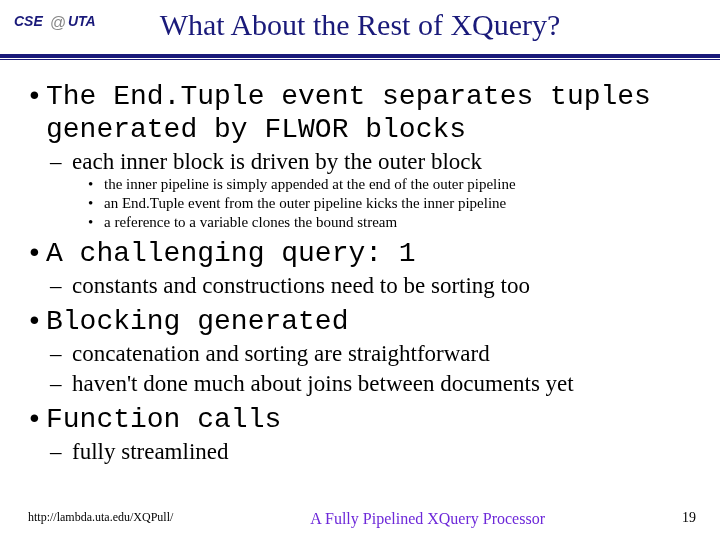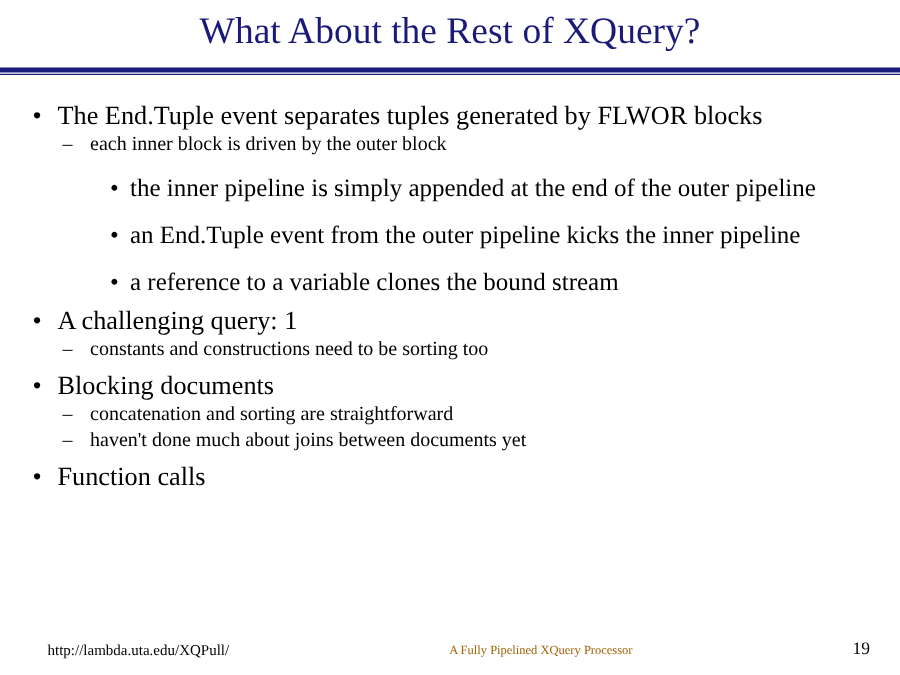--- a/index.html
+++ b/index.html
@@ -5,57 +5,65 @@
   * { margin: 0; padding: 0; box-sizing: border-box; }
   html, body { width: 720px; height: 540px; font-family: "Times New Roman", Times, serif; background: #fff; color: #000; }
   .slide { width: 720px; height: 540px; position: relative; padding: 0; }
   .header { position: relative; height: 56px; }
   .logo { position: absolute; left: 14px; top: 10px; }
   .title { text-align: center; font-size: 30px; color: #1a1a7a; padding-top: 8px; font-weight: normal; }
   .rule { position: absolute; left: 0; right: 0; top: 54px; height: 4px; background: #1a1a7a; }
   .rule2 { position: absolute; left: 0; right: 0; top: 59px; height: 1px; background: #1a1a7a; }
   .body { padding: 18px 26px 0 26px; }
   ul { list-style: none; }
-  .l1 { font-size: 21px; margin-top: 6px; padding-left: 20px; position: relative; line-height: 1.18; }
+  .l1 { font-size: 28px; margin-top: 6px; padding-left: 20px; position: relative; line-height: 1.18; font-family: Liberation Mono, monospace; }
   .l1::before { content: "•"; position: absolute; left: 0; top: 0; }
-  .l2 { font-size: 16px; margin-top: 2px; padding-left: 22px; position: relative; line-height: 1.18; margin-left: 24px; }
+  .l2 { font-size: 23px; margin-top: 2px; padding-left: 22px; position: relative; line-height: 1.18; margin-left: 24px; }
   .l2::before { content: "–"; position: absolute; left: 0; top: 0; }
-  .l3 { font-size: 20px; margin-top: 14px; padding-left: 16px; position: relative; line-height: 1.18; margin-left: 62px; }
+  .l3 { font-size: 15px; margin-top: 1px; padding-left: 16px; position: relative; line-height: 1.18; margin-left: 62px; }
   .l3::before { content: "•"; position: absolute; left: 0; top: 0; }
-  .footer { position: absolute; bottom: 12px; left: 14px; right: 0; padding: 0 24px; display: flex; justify-content: space-between; align-items: center; font-size: 12px; }
-  .footer .center { color: #a16207; font-size: 10px; }
+  .footer { position: absolute; bottom: 12px; left: 4px; right: 0; padding: 0 24px; display: flex; justify-content: space-between; align-items: flex-start; font-size: 12px; }
+  .footer .center { color: #6d28d9; font-size: 16px; }
   .footer .right { font-size: 14px; }
 </style>
 </head>
 <body>
 
 <div class="slide">
 
   <div class="header">
+    <div class="logo">
+      <svg width="82" height="28" viewBox="0 0 82 28">
+        <text x="0" y="16" font-family="Arial, sans-serif" font-weight="bold" font-size="14" font-style="italic" fill="#1a1a7a">CSE</text>
+        <text x="54" y="16" font-family="Arial, sans-serif" font-weight="bold" font-size="14" font-style="italic" fill="#1a1a7a">UTA</text>
+        <text x="36" y="18" font-family="Arial, sans-serif" font-size="16" fill="#888">@</text>
+      </svg>
+    </div>
     <h1 class="title">What About the Rest of XQuery?</h1>
     <div class="rule"></div>
     <div class="rule2"></div>
   </div>
 
   <div class="body">
     <ul>
       <li class="l1">The End.Tuple event separates tuples generated by FLWOR blocks</li>
       <li class="l2">each inner block is driven by the outer block</li>
       <li class="l3">the inner pipeline is simply appended at the end of the outer pipeline</li>
       <li class="l3">an End.Tuple event from the outer pipeline kicks the inner pipeline</li>
       <li class="l3">a reference to a variable clones the bound stream</li>
 
       <li class="l1">A challenging query:     1</li>
       <li class="l2">constants and constructions need to be sorting too</li>
 
-      <li class="l1">Blocking documents</li>
+      <li class="l1">Blocking generated</li>
       <li class="l2">concatenation and sorting are straightforward</li>
       <li class="l2">haven't done much about joins between documents yet</li>
 
       <li class="l1">Function calls</li>
+      <li class="l2">fully streamlined</li>
     </ul>
   </div>
 
   <div class="footer">
     <span>http://lambda.uta.edu/XQPull/</span>
     <span class="center">A Fully Pipelined XQuery Processor</span>
     <span class="right">19</span>
   </div>
 
 </div>

